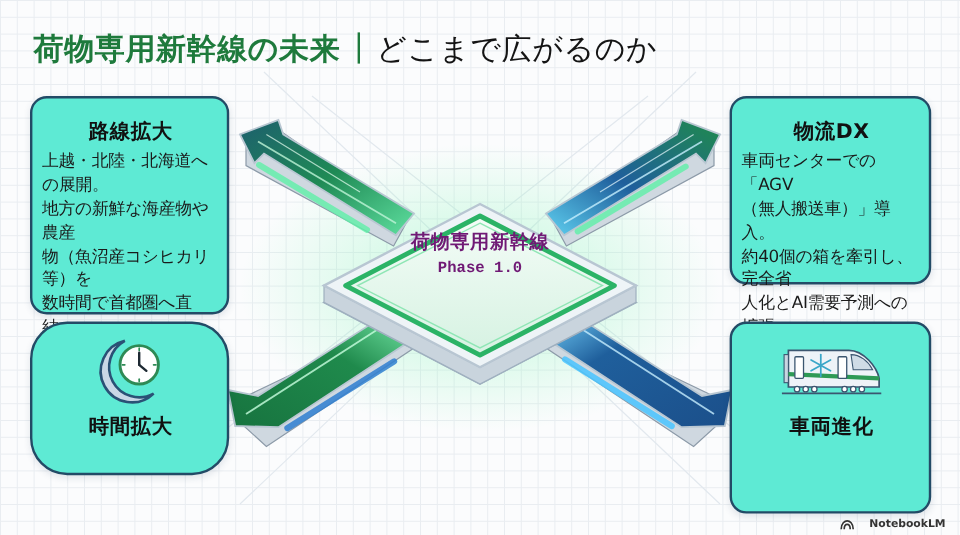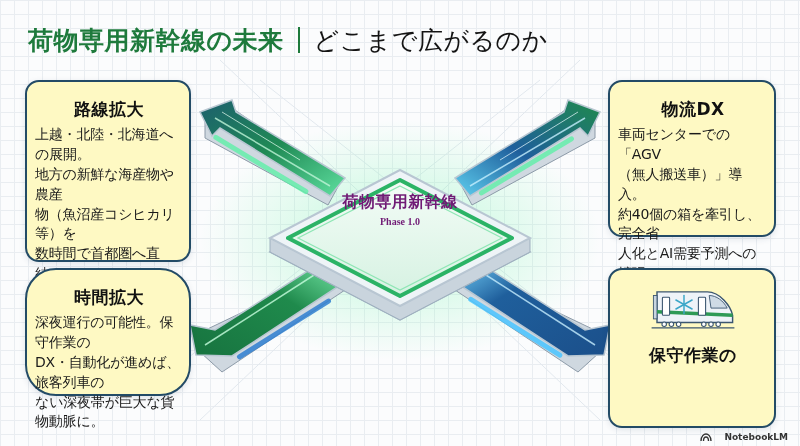--- a/index.html
+++ b/index.html
@@ -24,21 +24,21 @@
     .title-sep {
       display: inline-block; width: 2px; height: 26px; background: #1e7a3c;
       margin: 0 14px 0 14px;
     }
     .title-sub {
       font-size: 25px; font-weight: normal; color: #141414; letter-spacing: 0.5px;
     }
 
     .card {
       position: absolute; width: 166px;
-      background: #fef9c3;
+      background: #5eead4;
       border: 2.5px solid #234b66;
       border-radius: 14px;
       box-shadow: 0 2px 6px rgba(30,60,90,0.12);
       display: flex; flex-direction: column; align-items: center;
       padding: 8px 6px 20px 8px;
     }
     .card-icon { width: 90px; height: 64px; margin-top: 2px; }
     .card-title {
       font-size: 17px; font-weight: bold; color: #111; margin-top: 6px; margin-bottom: 4px;
       letter-spacing: 0.5px;
@@ -54,21 +54,21 @@
     #card-car   { left: 608px; top: 268px; height: 160px; width: 168px; }
     #card-time .card-icon, #card-car .card-icon { height: 58px; }
 
     .diagram { position: absolute; left: 0; top: 0; width: 800px; height: 446px; }
 
     .center-label {
       position: absolute; left: 300px; top: 192px; width: 200px; text-align: center;
       font-weight: bold; color: #701a75;
     }
     .center-line1 { font-size: 16px; letter-spacing: 0.5px; }
-    .center-line2 { font-size: 10px; margin-top: 3px; font-family: Liberation Serif, serif; }
+    .center-line2 { font-size: 13px; margin-top: 3px; font-family: Liberation Mono, monospace; }
 
     .brand {
       position: absolute; right: 12px; bottom: 4px;
       display: flex; align-items: center; gap: 12px;
       font-size: 9px; color: #333; font-weight: bold;
     }
     .brand-icon { width: 12px; height: 9px; }
   </style>
 </head>
 <body>
@@ -203,23 +203,20 @@
       <line x1="52" y1="36" x2="52" y2="38"></line>
       <line x1="38" y1="24" x2="40" y2="24"></line>
       <line x1="64" y1="24" x2="66" y2="24"></line>
     </g>
     <g stroke="#1e2a33" stroke-width="2" stroke-linecap="round">
       <line x1="52" y1="24" x2="52" y2="14"></line>
       <line x1="52" y1="24" x2="58" y2="29"></line>
     </g>
   </svg>
   <div class="card-title">時間拡大</div>
-  <div class="card-body">深夜運行の可能性。保守作業の
-DX・自動化が進めば、旅客列車の
-ない深夜帯が巨大な貨物動脈に。</div>
 </div>
 
 <div class="card" id="card-dx">
   <svg class="card-icon" viewBox="0 0 90 64">
     <g stroke="#1e3a50" stroke-width="1.5" fill="none">
       <path d="M70 38 L70 12 L78 8"></path>
     </g>
     <rect x="30" y="8" width="24" height="24" rx="2" fill="#dfe7ee" stroke="#1e3a50" stroke-width="1.5"></rect>
     <rect x="36" y="14" width="12" height="12" fill="#2e9a55" stroke="#1e3a50" stroke-width="1"></rect>
     <g stroke="#1e3a50" stroke-width="1.2">
@@ -271,21 +268,21 @@
     <line x1="4" y1="50" x2="96" y2="50" stroke="#3b5670" stroke-width="1.6"></line>
     <g fill="#ffffff" stroke="#3b5670" stroke-width="1.2">
       <circle cx="18" cy="46" r="2.5"></circle>
         <circle cx="26" cy="46" r="2.5"></circle>
         <circle cx="34" cy="46" r="2.5"></circle>
       <circle cx="62" cy="46" r="2.5"></circle>
         <circle cx="70" cy="46" r="2.5"></circle>
         <circle cx="78" cy="46" r="2.5"></circle>
     </g>
   </svg>
-  <div class="card-title">保守作業の</div>
+  <div class="card-title">車両進化</div>
 </div>
 
 <div class="brand">
   <svg class="brand-icon" viewBox="0 0 12 9">
     <path d="M1 8 C1 3 4 1 6 1 C8 1 11 3 11 8" fill="none" stroke="#333" stroke-width="1.4"></path>
     <path d="M3.5 8 C3.5 5 5 4 6 4 C7 4 8.5 5 8.5 8" fill="none" stroke="#333" stroke-width="1.4"></path>
   </svg>
   <span>NotebookLM</span>
 </div>
 

